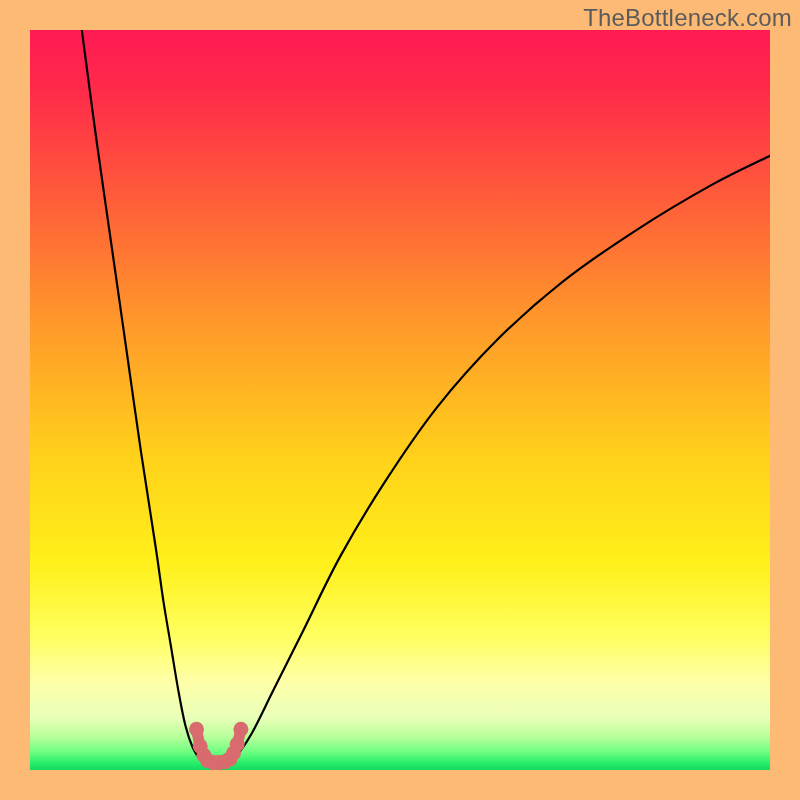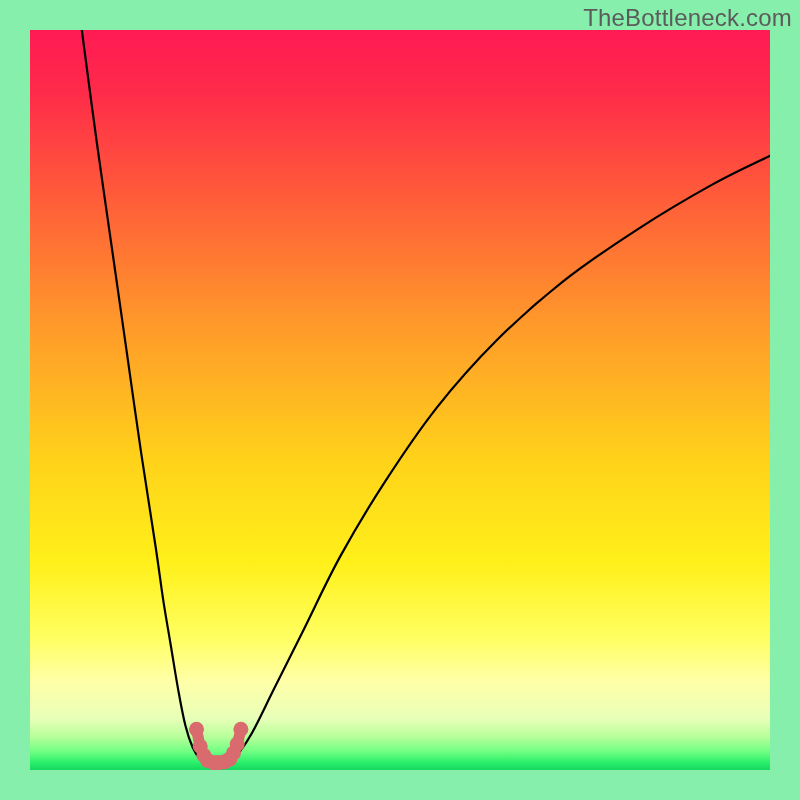--- a/index.html
+++ b/index.html
@@ -8,21 +8,21 @@
     width: 800px;
     height: 800px;
     overflow: hidden;
     background: #000;
     font-family: Arial, Helvetica, sans-serif;
   }
   .frame {
     position: absolute;
     left: 0; top: 0;
     width: 800px; height: 800px;
-    background: #86efac;
+    background: #fdba74;
   }
   .plot {
     position: absolute;
     left: 30px;
     top: 30px;
     width: 740px;
     height: 740px;
     overflow: hidden;
   }
   .watermark {

